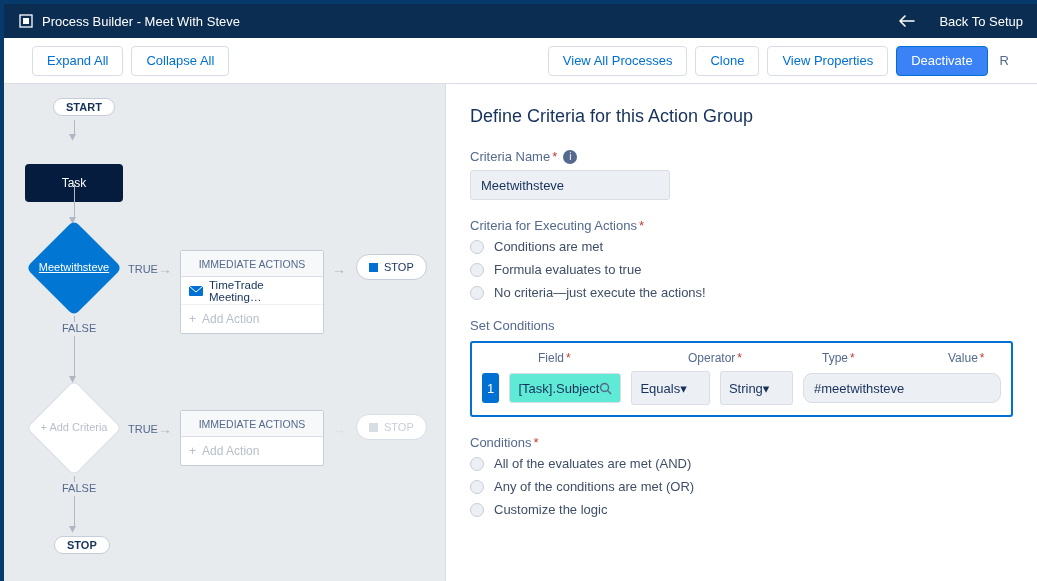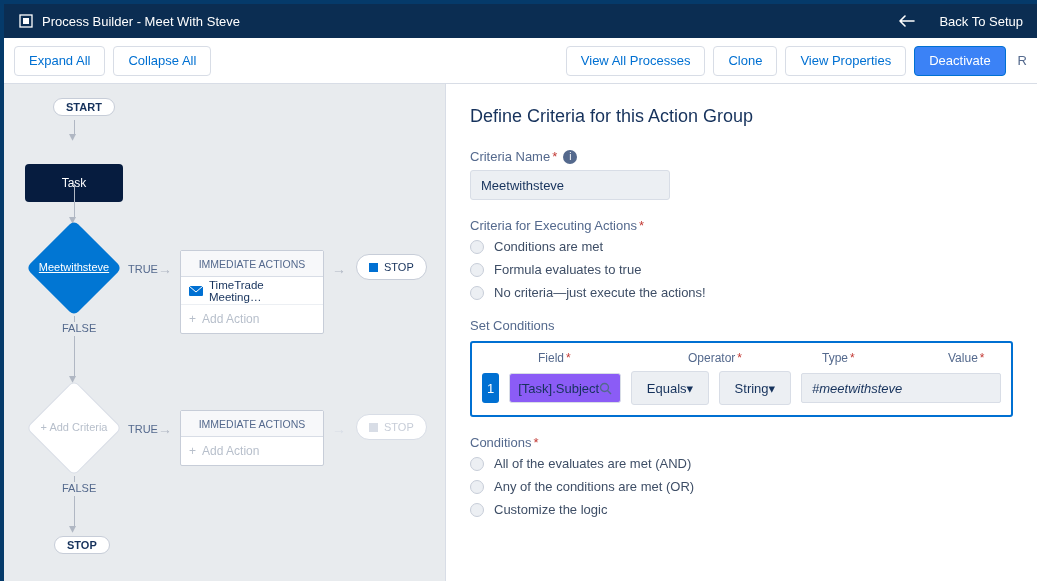--- a/index.html
+++ b/index.html
@@ -1,21 +1,21 @@
 <!DOCTYPE html>
 <html><head>
 <meta charset="utf-8">
 <style>
   * { box-sizing: border-box; margin: 0; padding: 0; }
   html, body { width: 1037px; height: 581px; font-family: -apple-system, BlinkMacSystemFont, "Segoe UI", Arial, sans-serif; font-size: 13px; color: #16325c; overflow: hidden; background: #fff; border: 2px solid #053a6a; }
   .header { background: #0b2d52; color: #fff; display: flex; align-items: center; justify-content: space-between; height: 34px; padding: 0 14px; }
   .header-left { display: flex; align-items: center; gap: 8px; }
   .header-title { font-size: 13px; font-weight: 400; }
   .back-link { color: #fff; display: flex; align-items: center; gap: 24px; font-size: 13px; cursor: pointer; }
-  .toolbar { background: #fff; border-bottom: 1px solid #d8dde6; height: 46px; display: flex; align-items: center; justify-content: space-between; padding: 0 10px; }
+  .toolbar { background: #fff; border-bottom: 1px solid #d8dde6; height: 46px; display: flex; align-items: center; justify-content: space-between; padding: 0 28px; }
   .toolbar-left, .toolbar-right { display: flex; gap: 8px; align-items: center; }
   .btn { height: 30px; padding: 0 14px; border: 1px solid #d8dde6; border-radius: 4px; background: #fff; color: #0070d2; font-size: 13px; cursor: pointer; display: inline-flex; align-items: center; }
   .btn.primary { background: #3b82f6; color: #fff; border-color: #0070d2; }
   .ellip { color: #54698d; padding-left: 4px; }
   .body { display: flex; height: calc(581px - 34px - 46px - 4px); }
   .canvas { width: 442px; background: #e8ebee; border-right: 1px solid #d8dde6; position: relative; overflow: hidden; }
   .panel { flex: 1; background: #fff; padding: 22px 24px 10px 24px; overflow-y: auto; }
   .panel h2 { font-size: 18px; font-weight: 400; color: #16325c; margin-bottom: 22px; }
   .lbl { font-size: 13px; color: #54698d; margin-bottom: 6px; display: flex; align-items: center; gap: 6px; }
   .req::after { content: "*"; color: #c23934; margin-left: 2px; }
@@ -26,24 +26,24 @@
   .radio-dot { width: 14px; height: 14px; border: 1px solid #c7cdd8; border-radius: 50%; background: #eceff3; }
   .cond-box { border: 2px solid #0070d2; border-radius: 3px; padding: 8px 10px 10px 10px; }
   .cond-head { display: flex; gap: 26px; margin-bottom: 6px; font-size: 12px; color: #54698d; }
   .cond-head > div:nth-child(1){ width:30px; }
   .cond-head > div:nth-child(2){ width:124px; }
   .cond-head > div:nth-child(3){ width:108px; }
   .cond-head > div:nth-child(4){ width:100px; }
   .cond-head > div:nth-child(5){ flex:1; }
   .cond-row { display: flex; gap: 10px; align-items: center; }
   .idx-badge { width: 26px; height: 30px; background: #0070d2; color: #fff; border-radius: 3px; display: flex; align-items: center; justify-content: center; font-size: 13px; }
-  .lookup { width: 124px; height: 30px; border: 1px solid #d8dde6; background: #8b5cf6; border-radius: 3px; display: flex; align-items: center; justify-content: space-between; padding: 0 8px; font-size: 13px; color: #16325c; }
-  .sel { height: 30px; border: 1px solid #d8dde6; background: #eceff3; border-radius: 3px; display: flex; align-items: center; justify-content: center; padding: 16px 8px; font-size: 13px; color: #16325c; }
+  .lookup { width: 124px; height: 30px; border: 1px solid #d8dde6; background: #5eead4; border-radius: 3px; display: flex; align-items: center; justify-content: space-between; padding: 0 8px; font-size: 13px; color: #16325c; }
+  .sel { height: 30px; border: 1px solid #d8dde6; background: #eceff3; border-radius: 3px; display: flex; align-items: center; justify-content: flex-start; padding: 16px 8px; font-size: 13px; color: #16325c; }
   .sel.w108 { width: 108px; } .sel.w100 { width: 100px; }
-  .val-in { flex:1; height: 30px; border: 1px solid #d8dde6; background: #eceff3; border-radius: 2px; padding: 0 10px; font-size: 13px; color: #16325c; font-style: italic; }
+  .val-in { flex:1; height: 30px; border: 1px solid #d8dde6; background: #eceff3; border-radius: 9px; padding: 0 10px; font-size: 13px; color: #16325c; }
   .adv-row { display: flex; align-items: center; gap: 8px; color: #3e4e66; font-size: 13px; margin-top: 4px; }
   
   .pill { position: absolute; background: #fff; border: 1px solid #c7cdd8; border-radius: 14px; height: 18px; padding: 0 12px; display: flex; align-items: center; font-size: 11px; color: #16325c; font-weight: bold; }
   .task-box { position: absolute; width: 98px; height: 38px; background: #061c3f; color: #fff; border-radius: 4px; display: flex; align-items: center; justify-content: center; font-size: 12px; }
   .diamond { position: absolute; width: 96px; height: 96px; }
   .diamond .sq { width: 68px; height: 68px; transform: rotate(45deg); position: absolute; left: 14px; top: 14px; border-radius: 6px; }
   .diamond.blue .sq { background: #0176d3; }
   .diamond.white .sq { background: #fff; border: 1px solid #d8dde6; }
   .diamond .dtxt { position: absolute; width: 96px; text-align: center; top: 41px; font-size: 11px; }
   .diamond.blue .dtxt { color: #fff; text-decoration: underline; }

